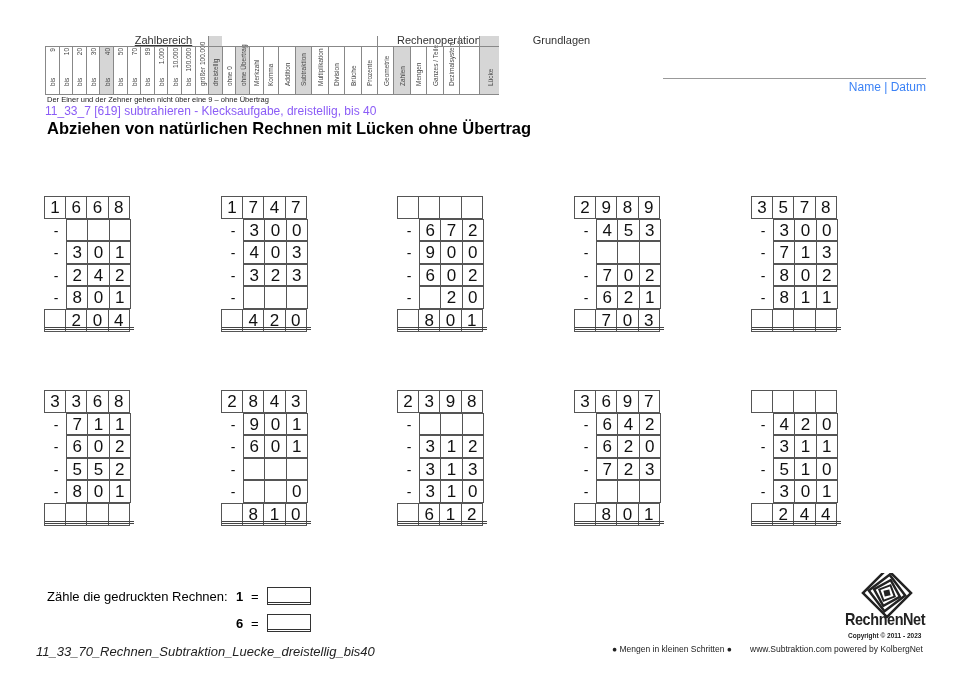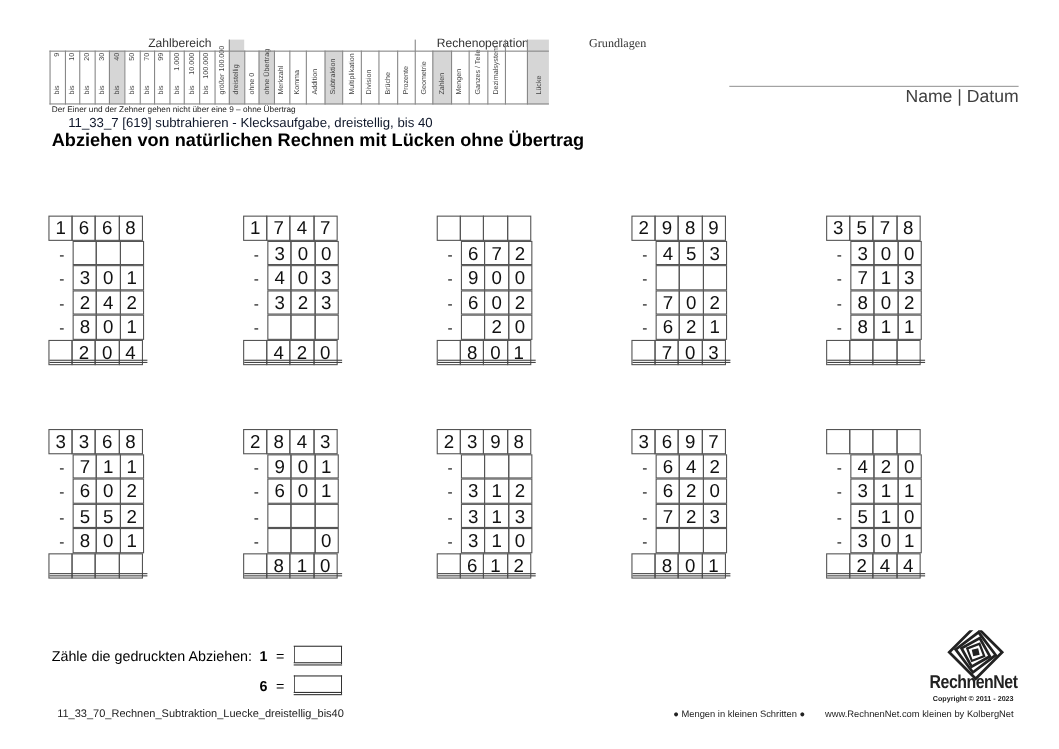--- a/index.html
+++ b/index.html
@@ -9,53 +9,53 @@
   .hdr { position:absolute; top:34px; left:45px; height:60px; }
   .group-label { position:absolute; top:0; height:12px; font-size:11px; color:#333; text-align:center; line-height:12px; }
   .col { position:absolute; top:12px; height:49px; border-left:1px solid #888; box-sizing:border-box; }
   .col.shaded { background:#d6d6d6; }
   .col.tall { top:2px; height:59px; }
   .col .v { position:absolute; bottom:2px; left:50%; transform-origin:0 0; transform:rotate(-90deg) translate(0,-50%); font-size:6.5px; color:#444; white-space:nowrap; }
   .col .vt { position:absolute; top:2px; left:50%; transform-origin:0 0; transform:rotate(-90deg) translate(-100%,-50%); font-size:6.5px; color:#444; white-space:nowrap; }
   .hline { position:absolute; height:1px; background:#888; }
 
   .name-line { position:absolute; left:663px; top:78px; width:263px; height:1px; background:#999; }
-  .name-label { position:absolute; right:37px; top:80px; font-size:16px; color:#404040;text-align:center; }
+  .name-label { position:absolute; right:37px; top:80px; font-size:12px; color:#3b82f6;text-align:center; }
 
   .note { position:absolute; left:47px; top:95px; font-size:7.5px; color:#222; }
-  .subtitle { position:absolute; left:62px; top:104px; font-size:12px; color:#0f172a;text-align:right; }
+  .subtitle { position:absolute; left:45px; top:104px; font-size:12px; color:#8b5cf6;text-align:right; }
   .title { position:absolute; left:47px; top:119px; font-size:16.5px; font-weight:bold; color:#000; }
 
   
   .grid { position:absolute; width:89px; }
   .row { position:relative; height:22.6px; display:flex; }
   .cell { width:22.2px; height:22.6px; box-sizing:border-box; text-align:center; font-size:17px; line-height:22.6px; color:#111; }
   .b { border:1px solid #555; margin-left:-1px; margin-top:-1px; }
   .sign { border:none; font-size:14px; }
   .result-line { position:absolute; left:0; width:89px; height:3px; border-top:1px solid #444; border-bottom:1px solid #444; box-sizing:border-box; }
 
   .count-label { position:absolute; left:47px; top:589px; font-size:13px; }
   .count-digit { position:absolute; font-size:13px; font-weight:bold; }
   .count-eq { position:absolute; font-size:13px; }
   .count-box { position:absolute; width:44px; height:18px; border:1px solid #333; border-bottom:3px double #333; box-sizing:border-box; }
 
-  .footer-file { position:absolute; left:52px; top:644px; font-size:10px; color:#222; }
+  .footer-file { position:absolute; left:36px; top:644px; font-size:13px; color:#222;font-style:italic; }
   .footer-mid { position:absolute; left:612px; top:644px; font-size:8.5px; color:#222; }
   .footer-right { position:absolute; left:750px; top:644px; font-size:8.5px; color:#222; }
   .logo { position:absolute; left:845px; top:573px; width:85px; height:68px; }
   .logo-text { position:absolute; left:845px; top:610px; width:82px; text-align:center; font-size:17px; font-weight:bold; letter-spacing:-0.5px; color:#222; transform:scaleX(0.85); transform-origin:left; }
   .logo-copy { position:absolute; left:848px; top:632px; font-size:6.5px; font-weight:bold; color:#222; }
 </style>
 </head>
 <body>
 
 <div class="hdr" id="hdr">
-  <div class="group-label" style="left:0;width:237px;">Zahlbereich</div>
+  <div class="group-label" style="left:0;width:237px;text-decoration:underline;">Zahlbereich</div>
   <div class="group-label" style="left:328px;width:144px;">Rechenoperationen</div>
-  <div class="group-label" style="left:470px;width:93px;font-family:Liberation Serif, serif;">Grundlagen</div>
+  <div class="group-label" style="left:470px;width:93px;">Grundlagen</div>
 <div class="col" style="left: 0px; width: 13.6px;">
       <span class="vt">9</span>
       <span class="v">bis</span>
     </div>
     <div class="col" style="left: 13.6px; width: 13.6px;">
       <span class="vt">10</span>
       <span class="v">bis</span>
     </div>
     <div class="col" style="left: 27.2px; width: 13.6px;">
       <span class="vt">20</span>
@@ -545,31 +545,31 @@
       <div class="row">
         <div class="cell b"></div>
         <div class="cell b">2</div>
         <div class="cell b">4</div>
         <div class="cell b">4</div>
       </div>
       <div class="result-line" style="top: 129.6px;"></div>
     </div>
   </div>
 
-<div class="count-label">Zähle die gedruckten Abziehen:</div>
+<div class="count-label">Zähle die gedruckten Rechnen:</div>
 <div class="count-digit" style="left:236px;top:589px;">1</div>
 <div class="count-eq" style="left:251px;top:589px;">=</div>
 <div class="count-box" style="left:267px;top:587px;"></div>
 <div class="count-digit" style="left:236px;top:616px;">6</div>
 <div class="count-eq" style="left:251px;top:616px;">=</div>
 <div class="count-box" style="left:267px;top:614px;"></div>
 
 <div class="footer-file">11_33_70_Rechnen_Subtraktion_Luecke_dreistellig_bis40</div>
 <div class="footer-mid">● Mengen in kleinen Schritten ●</div>
-<div class="footer-right">www.RechnenNet.com kleinen by KolbergNet</div>
+<div class="footer-right">www.Subtraktion.com powered by KolbergNet</div>
 
 <svg class="logo" viewBox="0 0 85 68">
   <g transform="translate(42,20) rotate(45)">
     <rect x="-17" y="-17" width="34" height="34" fill="none" stroke="#222" stroke-width="2.5"></rect>
     <rect x="-13" y="-13" width="26" height="26" fill="none" stroke="#222" stroke-width="2.5" transform="rotate(8)"></rect>
     <rect x="-9.5" y="-9.5" width="19" height="19" fill="none" stroke="#222" stroke-width="2.5" transform="rotate(16)"></rect>
     <rect x="-6" y="-6" width="12" height="12" fill="none" stroke="#222" stroke-width="2" transform="rotate(24)"></rect>
     <rect x="-3" y="-3" width="6" height="6" fill="#222" transform="rotate(32)"></rect>
   </g>
 </svg>

